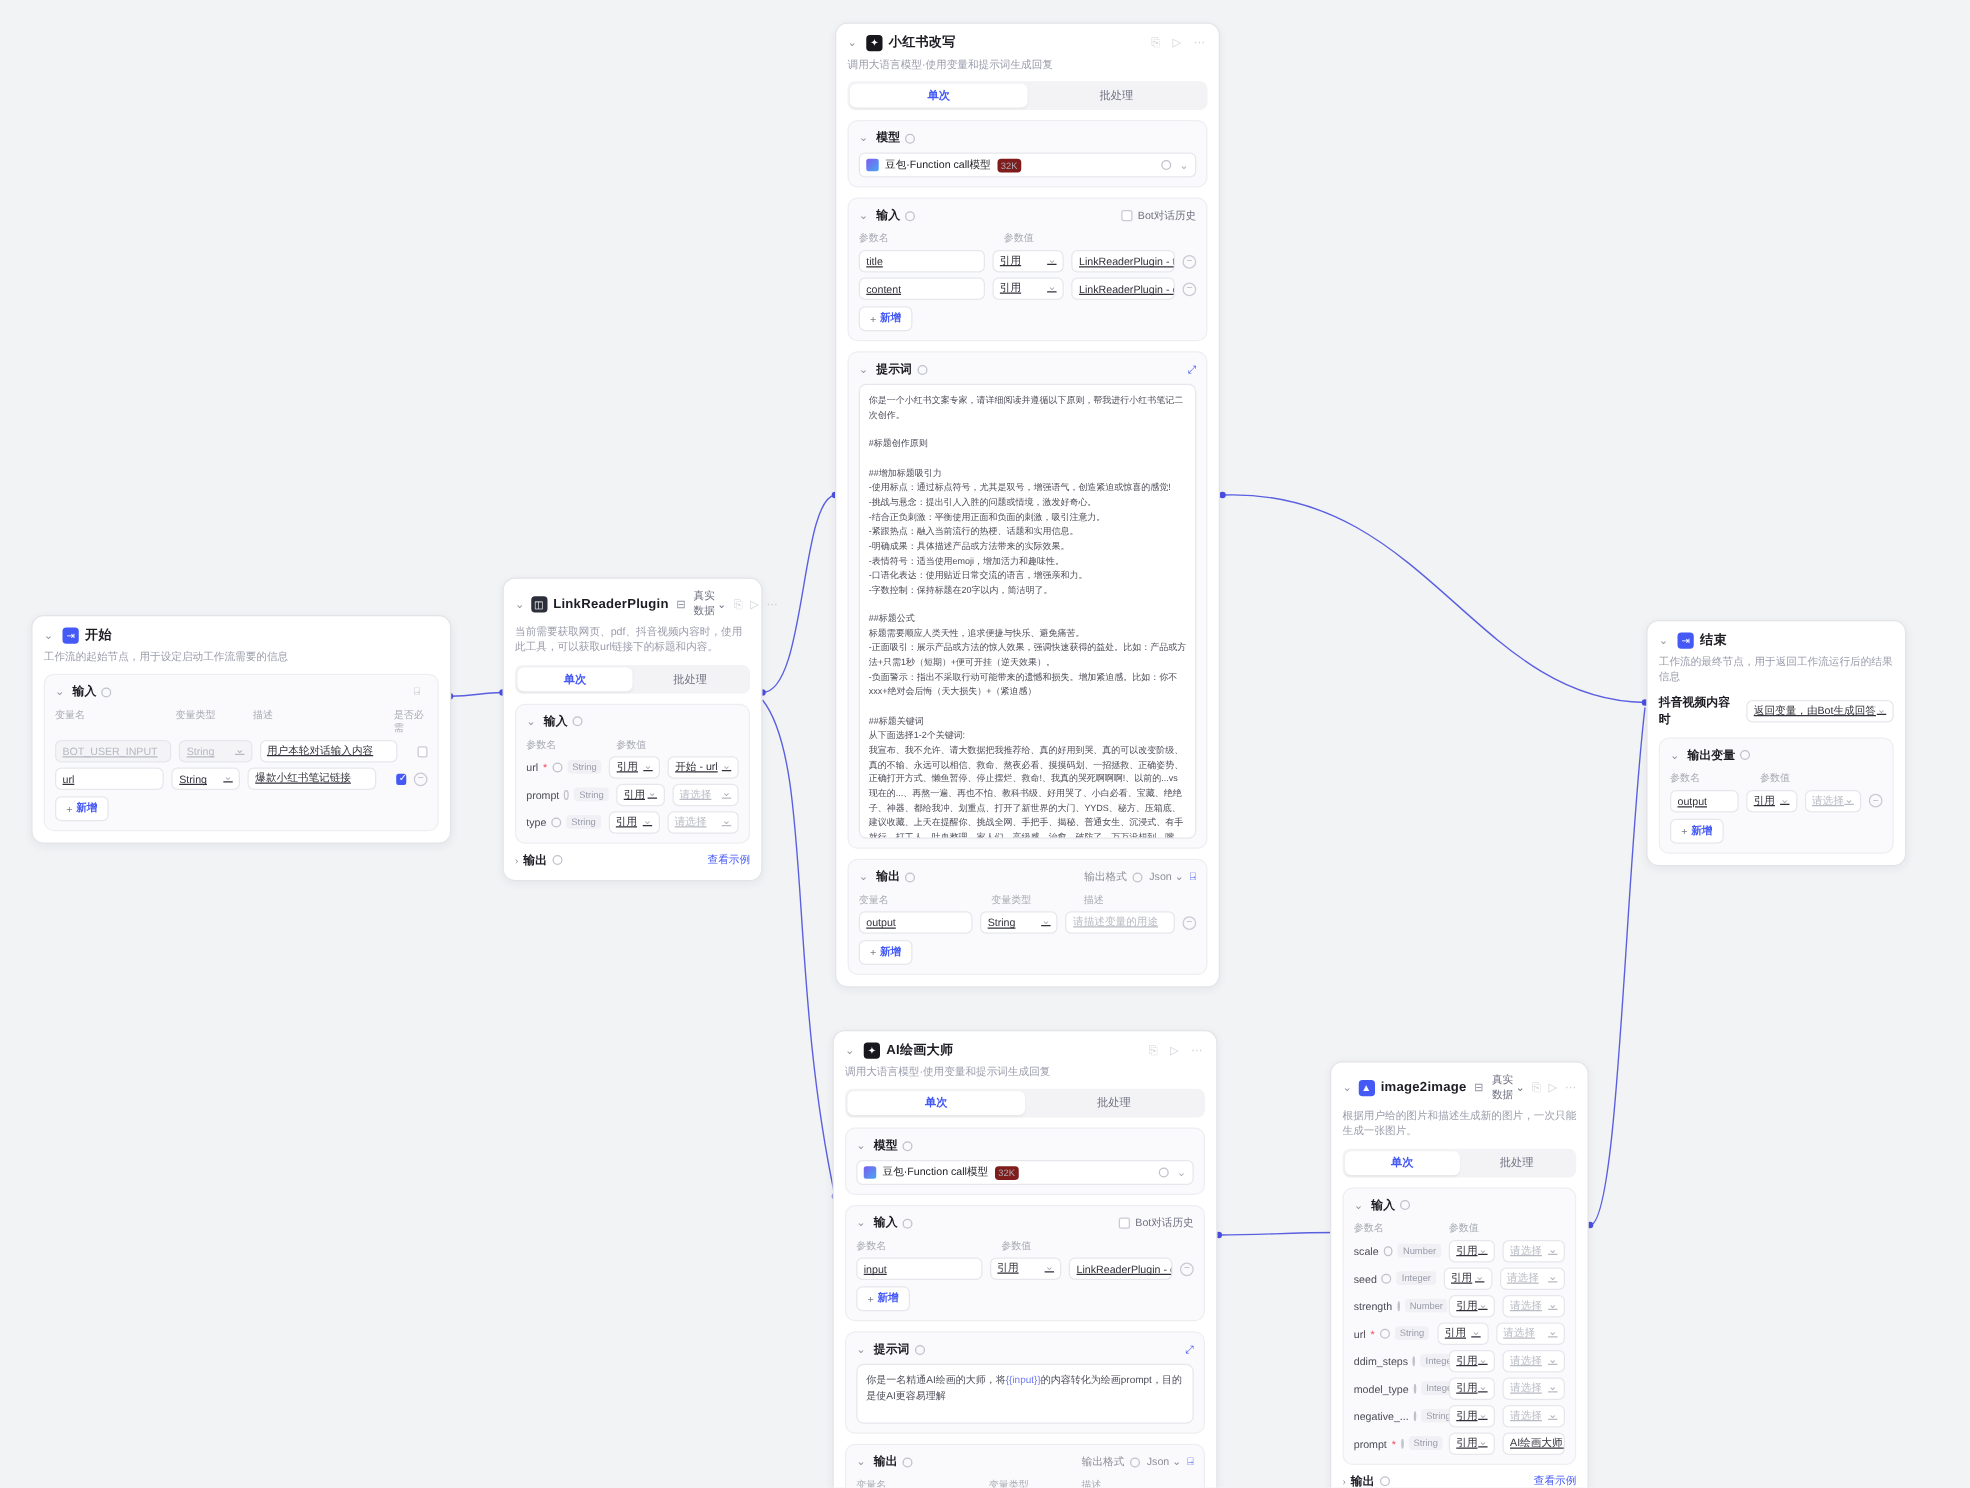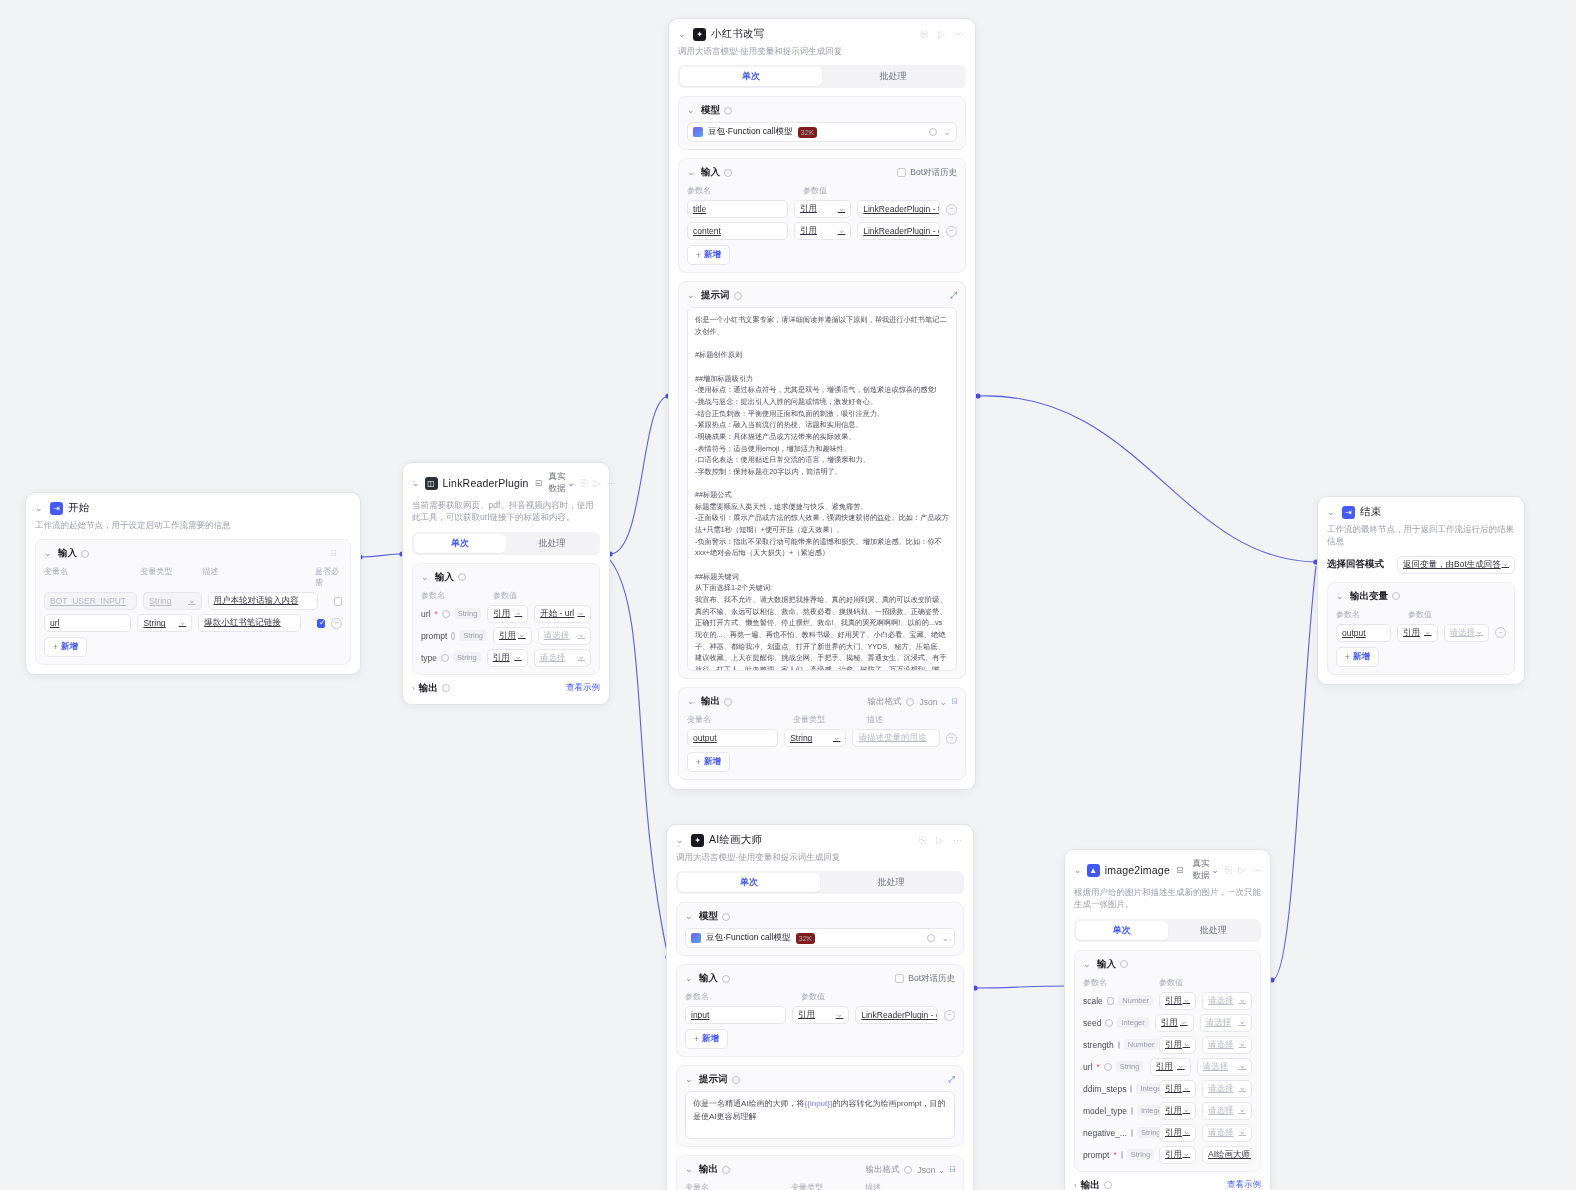--- a/index.html
+++ b/index.html
@@ -25,21 +25,21 @@
   .node-head { display:flex; align-items:center; gap:5px; }
   .caret { width:10px; color:#8d8e99; font-size:9px; line-height:1; user-select:none; }
   .node-ico {
     width:13px; height:13px; border-radius:3px; flex:0 0 auto;
     display:flex; align-items:center; justify-content:center;
     font-size:8px; color:#fff;
   }
   .ico-dark { background:#17171d; }
   .ico-blue { background:#4459f5; }
   .ico-tool { background:#2b2f3a; }
-  .node-title { font-size:10.5px; font-weight:400; color:#1d1c23; letter-spacing:.2px; }
+  .node-title { font-size:10.5px; font-weight:700; color:#1d1c23; letter-spacing:.2px; }
   .title-badge { font-size:9px; color:#9497a3; margin-left:1px; }
   .head-right { margin-left:auto; display:flex; align-items:center; gap:6px; color:#a9abb5; font-size:9px; }
   .hr-pill { font-size:8.5px; color:#6e7080; display:flex; align-items:center; gap:2px;text-align:right; }
   .hicon { width:11px; height:11px; opacity:.55; display:inline-block; }
   .node-desc { font-size:8.5px; color:#9a9cab; line-height:1.45; margin:4px 0 0 0; }
 
   .seg {
     display:flex; margin-top:8px; background:#f3f3f6; border-radius:6px; padding:2px; gap:0;
   }
   .seg div { flex:1; text-align:center; font-size:9px; padding:3px 0; border-radius:5px; color:#6e7080; }
@@ -608,21 +608,21 @@
 
   <div class="node" style="left:1317px; top:496px; width:208px;">
     <div class="node-head">
       <span class="caret">⌄</span>
       <span class="node-ico ico-blue">⇥</span>
       <span class="node-title">结束</span>
     </div>
     <div class="node-desc">工作流的最终节点，用于返回工作流运行后的结果信息</div>
 
     <div class="row" style="margin-top:8px">
-      <span style="font-size:9.5px;font-weight:600;width:64px">选择回答模式</span>
+      <span style="font-size:9.5px;font-weight:600;width:64px">抖音视频内容时</span>
       <div class="fld sel" style="flex:1">返回变量，由Bot生成回答</div>
     </div>
 
     <div class="panel">
       <div class="panel-head">
         <span class="caret">⌄</span>
         <span class="panel-title">输出变量</span>
         <span class="iq"></span>
       </div>
       <div class="colhdr">

